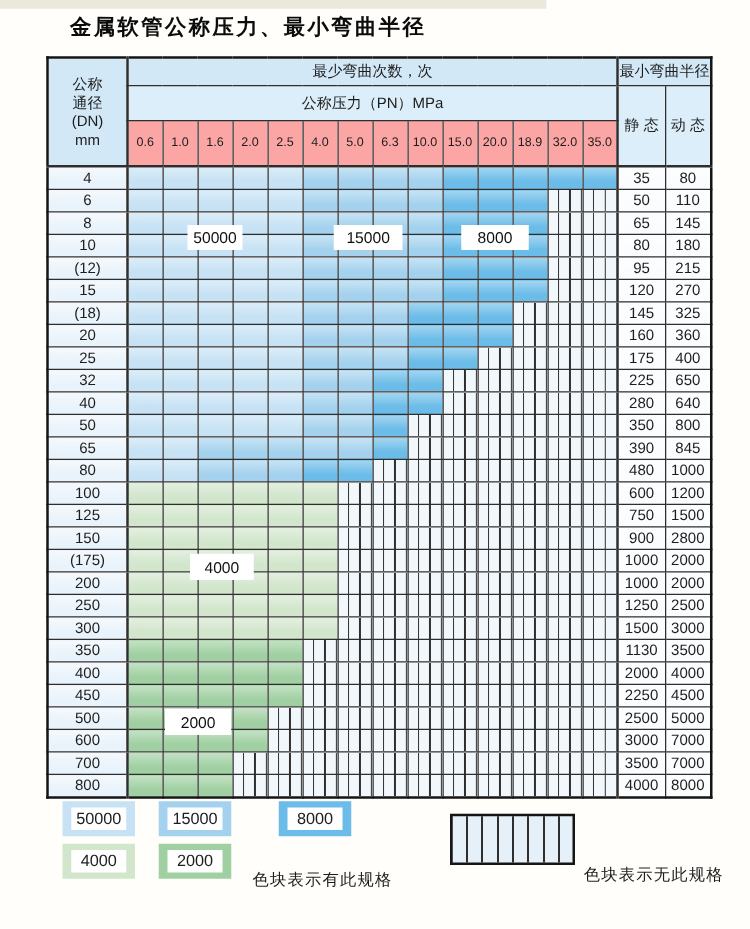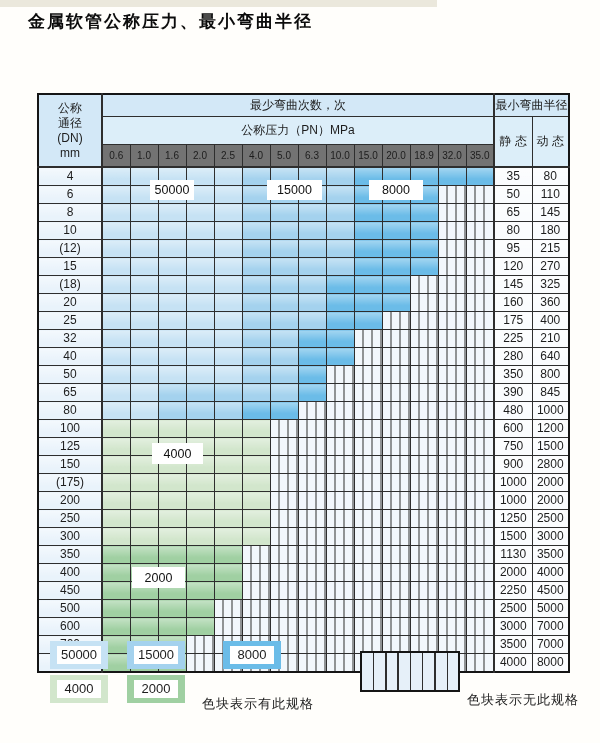--- a/index.html
+++ b/index.html
@@ -1,32 +1,32 @@
 <!DOCTYPE html>
 <html style="--b50: #c6e2f4; --b15: #a4d2ee; --b8: #6bbce8; --g4: #d2e6cc; --g2: #a0d0a2;"><head>
 <meta charset="utf-8">
 <style>
   * { margin:0; padding:0; box-sizing:border-box; }
   html,body { background:#ffffff; }
   body { font-family:"Liberation Sans", sans-serif; color:#1d1d1d; }
   .page { position:relative; width:600px; height:743px; background:#fffefb; overflow:hidden; }
   .top-strip { position:absolute; left:0; top:0; width:437px; height:7px; background:#ebe8dc; }
-  .title { position:absolute; left:28px; top:10px; font-size:17px; font-weight:bold;
+  .title { position:absolute; left:56px; top:10px; font-size:17px; font-weight:bold;
            letter-spacing:2px; color:#0c0c0c; font-family:"DejaVu Serif", serif; }
 
-  .table-wrap { position:absolute; left:37px; top:45px;margin-top:48px; }
+  .table-wrap { position:absolute; left:37px; top:45px; }
   table { border-collapse:collapse; table-layout:fixed; background:#ffffff;
           border:2px solid #151515; }
   td, th { border:1px solid #2e2e2e; padding:0; text-align:center; vertical-align:middle;
            font-weight:normal; overflow:hidden; white-space:nowrap; }
 
   
   tr.h1 th { height:22px; font-size:12px; background:#d3e8f7; }
   tr.h2 th { height:28px; font-size:12px; background:#dceef9; }
-  tr.h3 th { height:23px; font-size:10px; background:#737373; border-bottom-width:2px; }
+  tr.h3 th { height:37px; font-size:10px; background:#fca5a5; border-bottom-width:2px; }
   th.dnh { background:#e2eff9; font-size:11px; line-height:1.25; border-right-width:2px;
            border-bottom-width:2px; }
   th.hsd { background:#dceef9; font-size:12px; border-bottom-width:2px;text-align:center; }
   th.radh { border-left-width:2px; font-size:11px; }
 
   
   tbody td { height:17px; font-size:12px; line-height:17px; }
   td.dn  { background-color:#e9f3fb; border-right-width:2px; }
   td.rs  { background-color:#fafcfe; border-left-width:2px; }
   td.rd  { background-color:#fafcfe; }
@@ -301,21 +301,21 @@
             <td class="spec cB"></td>
             <td class="spec cB"></td>
             <td class="spec cC"></td>
             <td class="spec cC"></td>
             <td class="cX"></td>
             <td class="cX"></td>
             <td class="cX"></td>
             <td class="cX"></td>
             <td class="cX"></td>
             <td class="rs">225</td>
-            <td class="rd">210</td>
+            <td class="rd">650</td>
           </tr>
           <tr class="dr">
             <td class="dn">40</td>
             <td class="spec cA"></td>
             <td class="spec cA"></td>
             <td class="spec cA"></td>
             <td class="spec cA"></td>
             <td class="spec cA"></td>
             <td class="spec cB"></td>
             <td class="spec cB"></td>

